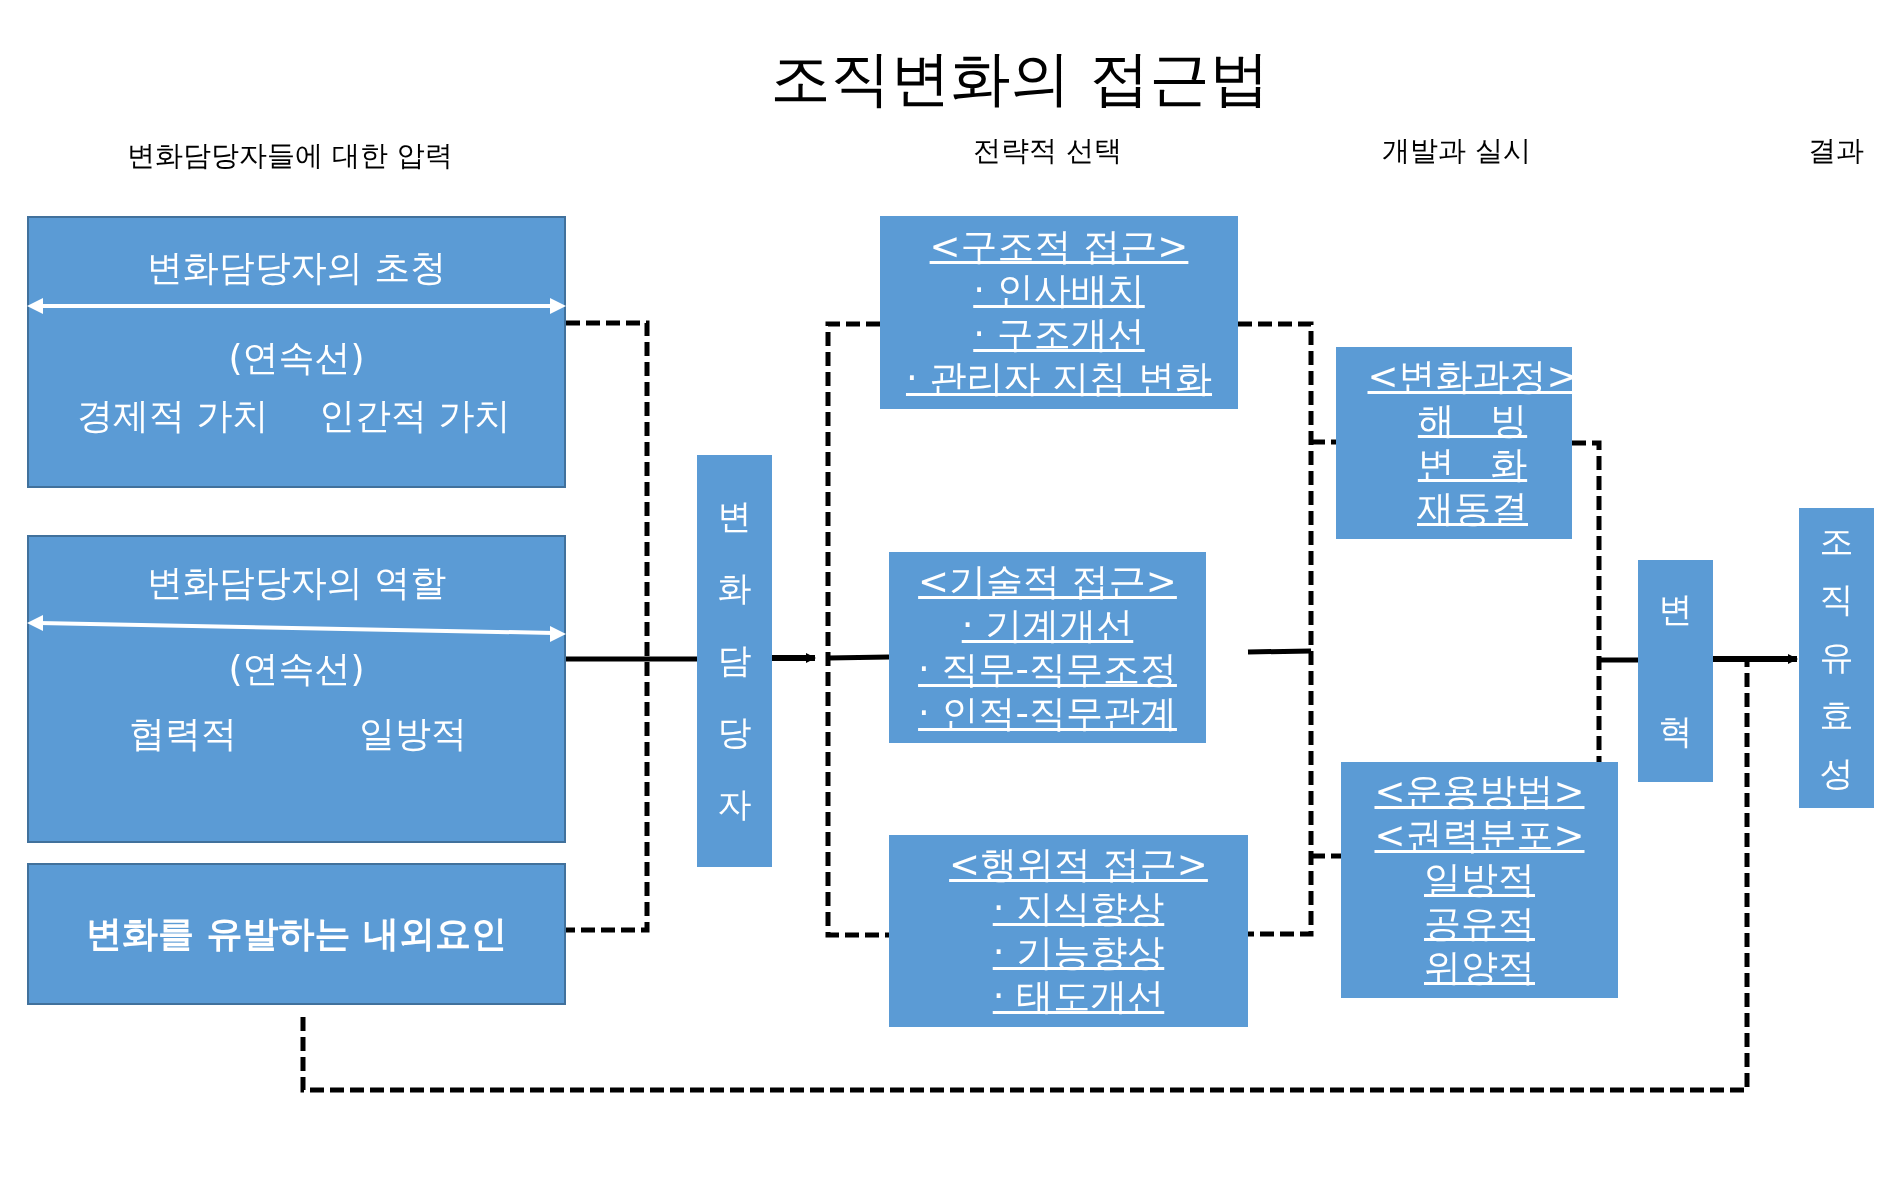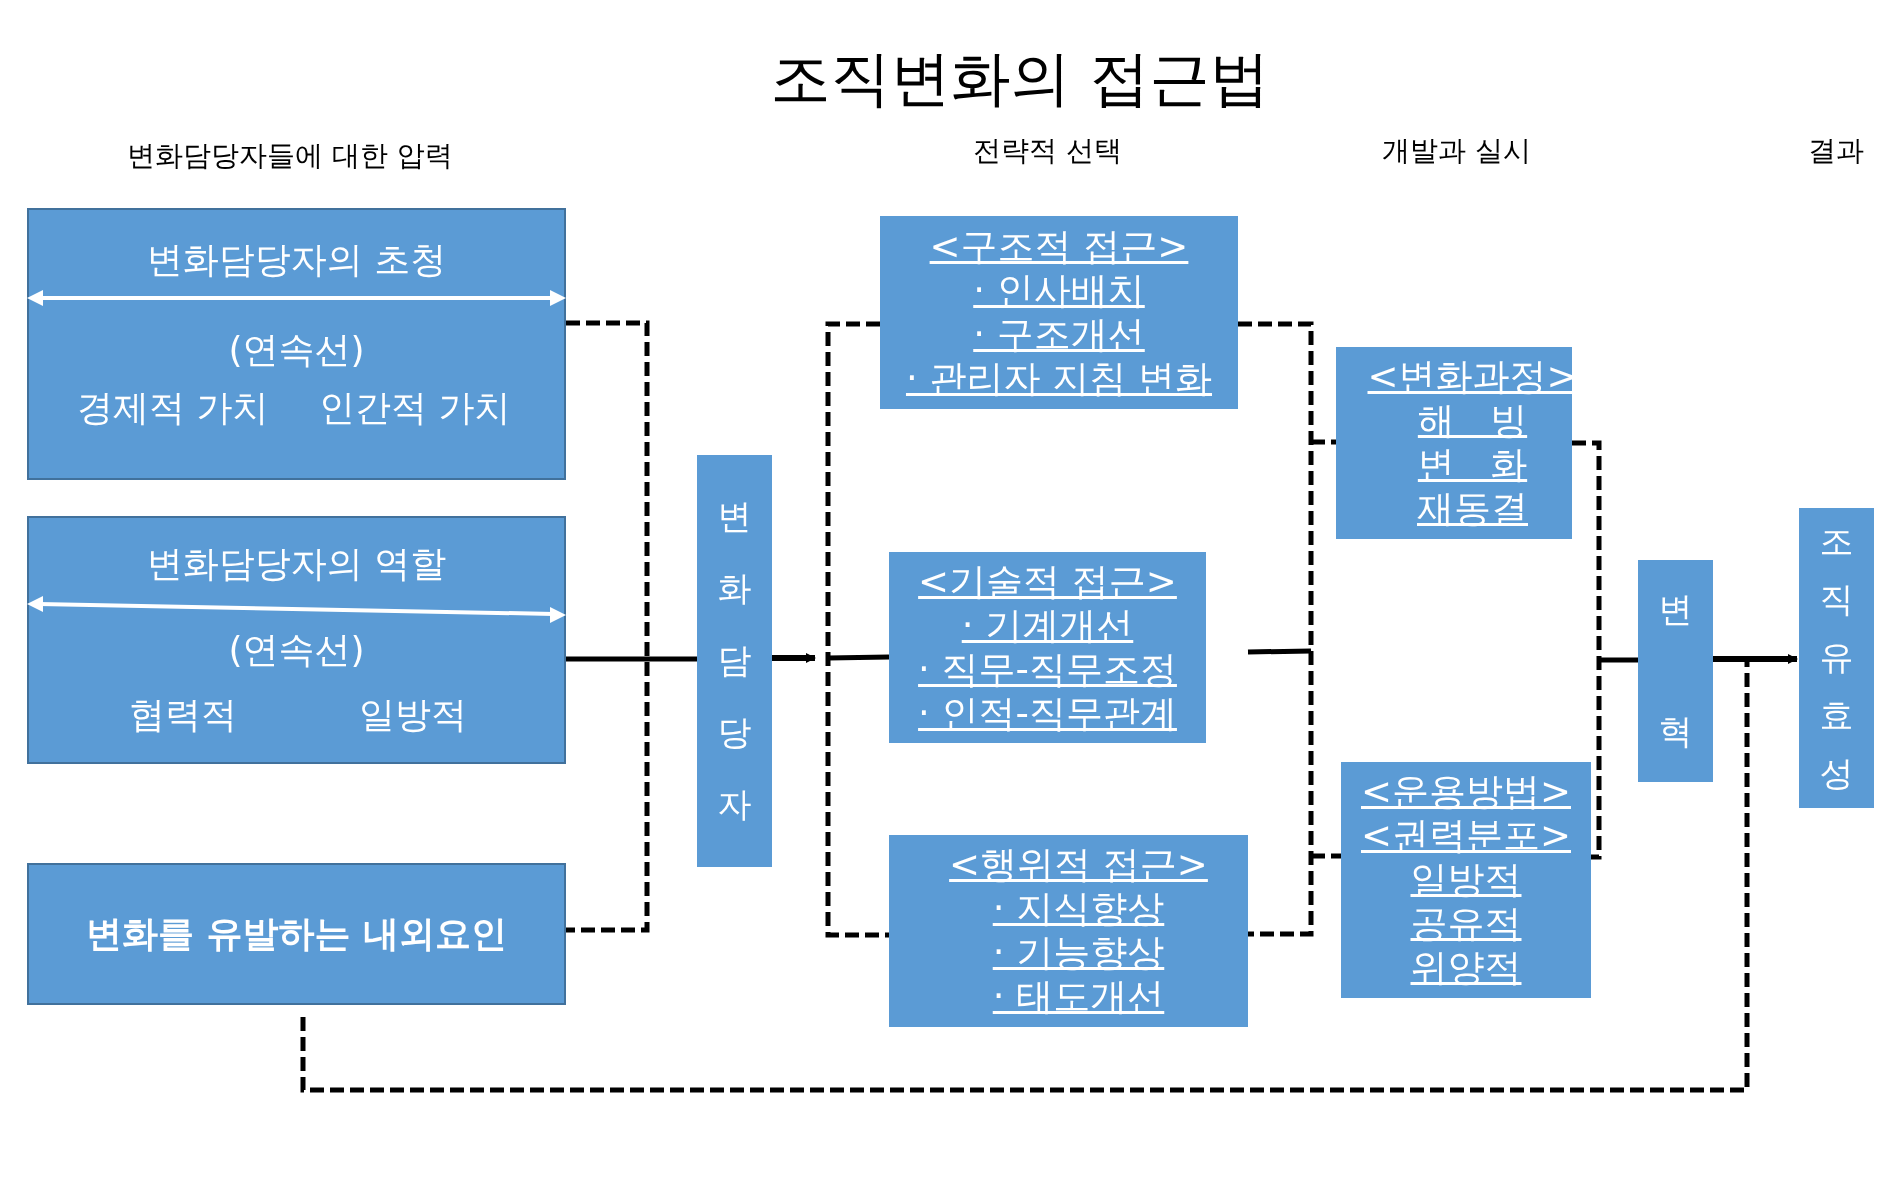--- a/index.html
+++ b/index.html
@@ -49,33 +49,33 @@
   <g fill="none" stroke="#000" stroke-width="5">
     <path d="M566,659 L697,659"></path>
     <path d="M772,658 L815,658" marker-end="url(#arrowBlack)" stroke-width="6"></path>
     <path d="M828,658 L889,657"></path>
     <path d="M1248,652 L1311,651"></path>
     <path d="M1599,660 L1638,660"></path>
     <path d="M1713,659 L1797,659" marker-end="url(#arrowBlack)" stroke-width="6"></path>
   </g>
 </svg>
 
-<div class="box bordered" style="left:27px; top:208px; width:539px; height:272px;">
+<div class="box bordered" style="left:27px; top:216px; width:539px; height:272px;">
   <div class="ctext" style="top:26px; font-size:36px;">변화담당자의 초청</div>
   <svg class="abs" style="left:-2px; top:78px;" width="539" height="20">
     <line x1="12" y1="10" x2="527" y2="10" stroke="#fff" stroke-width="4"></line>
     <path d="M0,10 L16,2 L16,18 Z" fill="#fff"></path>
     <path d="M539,10 L523,2 L523,18 Z" fill="#fff"></path>
   </svg>
   <div class="ctext" style="top:116px; font-size:36px;">(연속선)</div>
   <div class="abs" style="left:48px; top:174px; font-size:36px; white-space:nowrap;">경제적 가치</div>
   <div class="abs" style="left:290px; top:174px; font-size:36px; white-space:nowrap;">인간적 가치</div>
 </div>
 
-<div class="box bordered" style="left:27px; top:516px; width:539px; height:248px;">
+<div class="box bordered" style="left:27px; top:535px; width:539px; height:308px;">
   <div class="ctext" style="top:22px; font-size:36px;">변화담당자의 역할</div>
   <svg class="abs" style="left:-2px; top:76px;" width="539" height="30">
     <line x1="12" y1="10" x2="527" y2="20" stroke="#fff" stroke-width="4"></line>
     <path d="M0,10 L16,2 L16,18 Z" fill="#fff"></path>
     <path d="M539,21 L523,13 L523,29 Z" fill="#fff"></path>
   </svg>
   <div class="ctext" style="top:108px; font-size:36px;">(연속선)</div>
   <div class="abs" style="left:100px; top:173px; font-size:36px; white-space:nowrap;">협력적</div>
   <div class="abs" style="left:330px; top:173px; font-size:36px; white-space:nowrap;">일방적</div>
 </div>
@@ -123,21 +123,21 @@
 
 <div class="box" style="left:1336px; top:347px; width:236px; height:192px; font-size:37px; line-height:44px;padding-left:37px;">
   <div class="lines">
     <span>&lt;변화과정&gt;</span>
     <span style="white-space:pre;">해   빙</span>
     <span style="white-space:pre;">변   화</span>
     <span>재동결</span>
   </div>
 </div>
 
-<div class="box" style="left:1341px; top:762px; width:250px; height:236px; font-size:37px; line-height:44px;">
+<div class="box" style="left:1341px; top:762px; width:277px; height:236px; font-size:37px; line-height:44px;">
   <div class="lines">
     <span>&lt;운용방법&gt;</span>
     <span>&lt;권력분포&gt;</span>
     <span>일방적</span>
     <span>공유적</span>
     <span>위양적</span>
   </div>
 </div>
 
 <div class="box" style="left:1638px; top:560px; width:75px; height:222px;">

